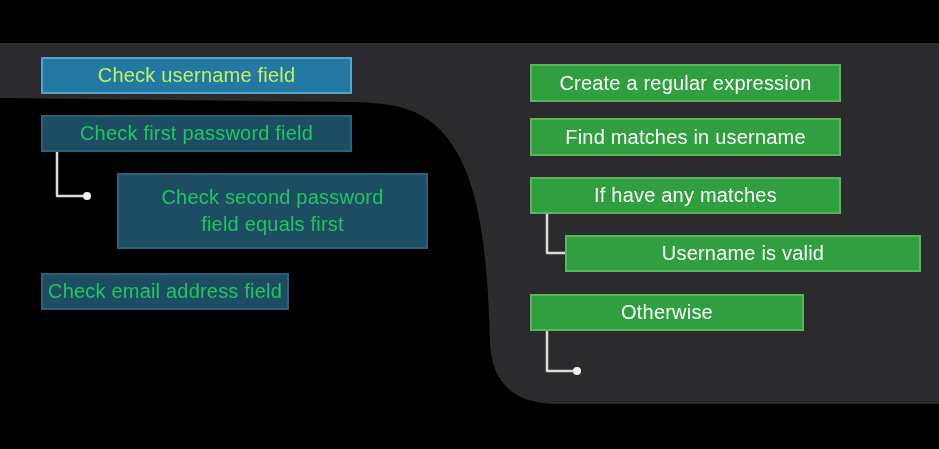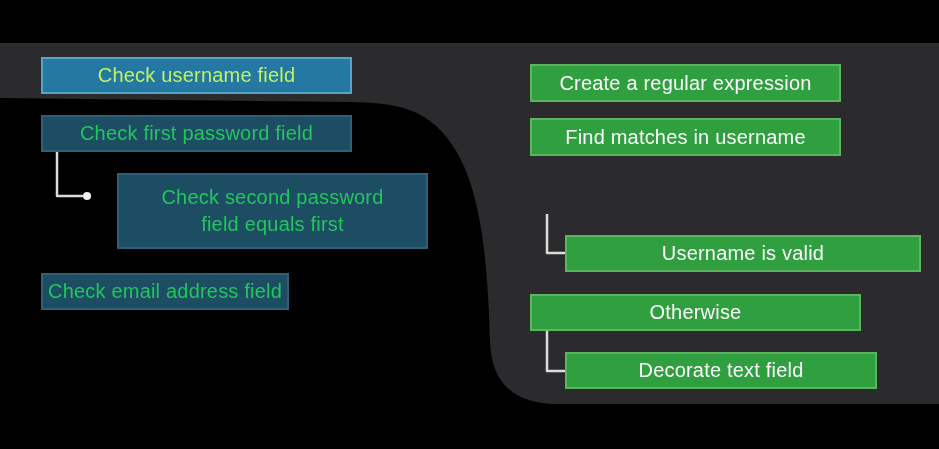--- a/index.html
+++ b/index.html
@@ -44,21 +44,21 @@
   }
   .b1 { left:41px;  top:57px;  width:311px; height:37px; }
   .b2 { left:41px;  top:115px; width:311px; height:37px; }
   .b3 { left:77px;  top:173px; width:311px; height:76px;margin-left:40px; }
   .b3 .lbl { max-width:238px; }
   .b4 { left:41px;  top:273px; width:248px; height:37px; }
   .g1 { left:530px; top:64px;  width:311px; height:38px; }
   .g2 { left:530px; top:118px; width:311px; height:38px; }
   .g3 { left:530px; top:177px; width:311px; height:37px; }
   .g4 { left:565px; top:235px; width:356px; height:37px; }
-  .g5 { left:530px; top:294px; width:331px; height:37px; }
+  .g5 { left:530px; top:294px; width:274px; height:37px; }
   .g6 { left:565px; top:352px; width:312px; height:37px; }
 </style>
 </head>
 <body>
 
 <div class="stage">
 
   <svg class="panel-svg" viewBox="0 0 939 449" xmlns="http://www.w3.org/2000/svg" aria-hidden="true">
     <path d="M0,43 H939 V404 H560 C516,404 492,386 490,342
              C487,243 479,158 430,121
@@ -90,23 +90,23 @@
   <div class="box box-teal b4">
     <span class="lbl">Check email address field</span>
   </div>
 
   <div class="box box-green g1">
     <span class="lbl">Create a regular expression</span>
   </div>
   <div class="box box-green g2">
     <span class="lbl">Find matches in username</span>
   </div>
+  <div class="box box-green g3">
+    <span class="lbl">If have any matches</span>
+  </div>
   <div class="box box-green g4">
     <span class="lbl">Username is valid</span>
   </div>
   <div class="box box-green g5">
     <span class="lbl">Otherwise</span>
   </div>
-  <div class="box box-green g6">
-    <span class="lbl">Decorate text field</span>
-  </div>
 
 </div>
 
 </body></html>

